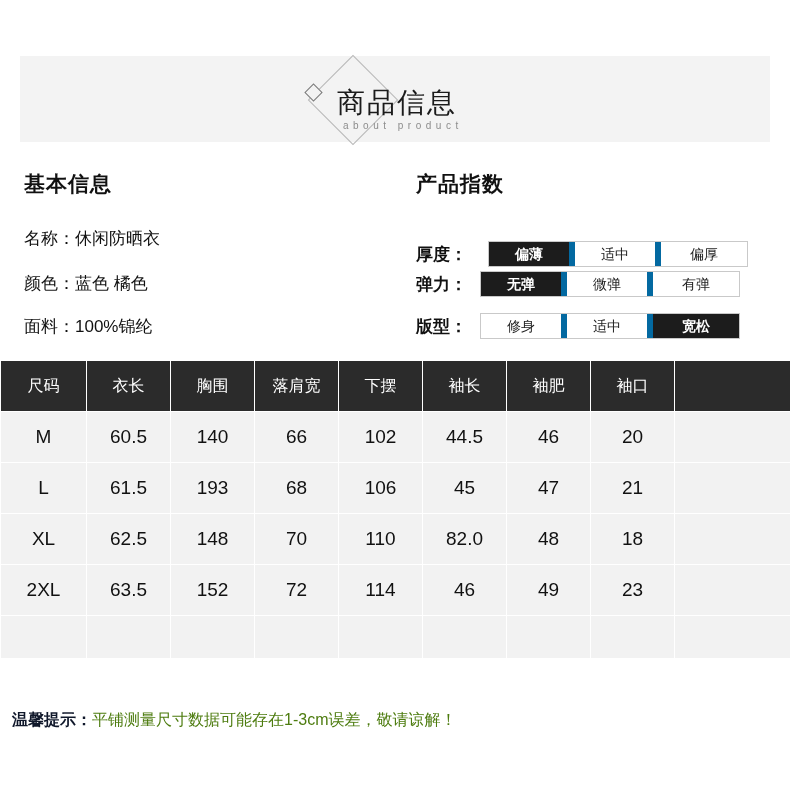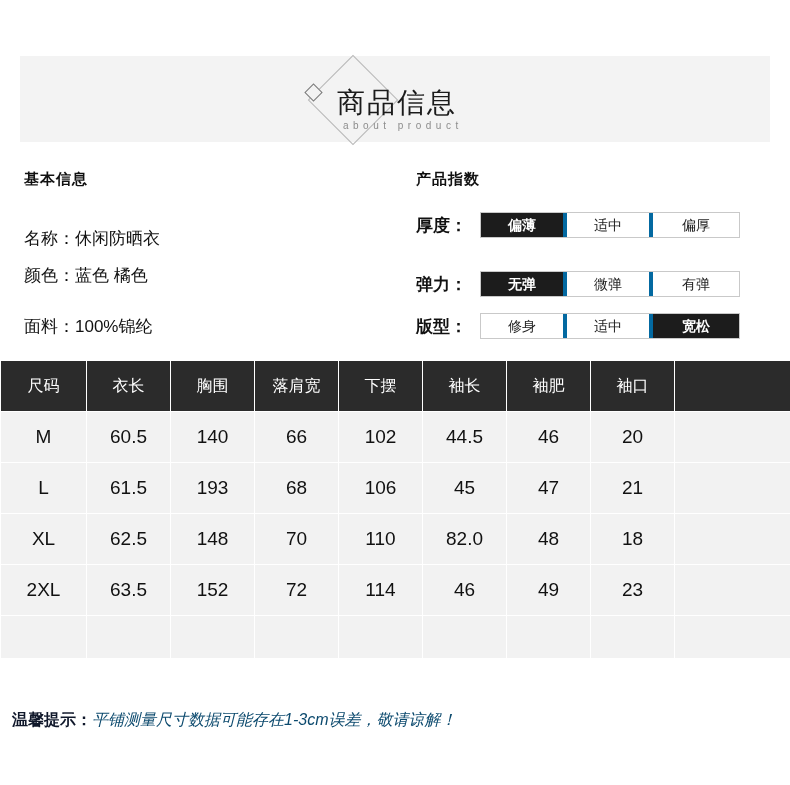--- a/index.html
+++ b/index.html
@@ -76,51 +76,51 @@
     margin-left: -52px;
     font-size: 10px;
     letter-spacing: 4.5px;
     color: #8d8d8d;
     z-index: 3;
   }
 
   
   .sec-title {
     position: absolute;
-    font-size: 15px;
+    font-size: 21px;
     font-weight: bold;
     color: #111;
     letter-spacing: 1px;
   }
   #basic-title { left: 24px; top: 170px; }
   #index-title { left: 416px; top: 170px; }
 
   
   .binfo {
     position: absolute;
     left: 24px;
     font-size: 17px;
     color: #111;
     white-space: nowrap;
   }
   .binfo .lbl { font-weight: normal; }
   .binfo .val { font-weight: normal; }
   #binfo-0 { top: 227px; }
-  #binfo-1 { top: 264px; }
+  #binfo-1 { top: 272px; }
   #binfo-2 { top: 315px; }
 
   
   .idx-row {
     position: absolute;
     left: 416px;
     display: flex;
     align-items: center;
     height: 26px;
   }
-  #idx-0 { top: 212px; }
+  #idx-0 { top: 241px; gap: 8px; }
   #idx-1 { top: 271px; }
   #idx-2 { top: 313px; }
   .idx-label {
     font-size: 17px;
     font-weight: bold;
     width: 64px;
     flex: none;
     color: #111;
   }
   .idx-opts {
@@ -130,21 +130,21 @@
     box-sizing: border-box;
   }
   .idx-opt {
     width: 86px;
     height: 24px;
     line-height: 24px;
     text-align: center;
     font-size: 14px;
     color: #222;
     background: #fff;
-    border-right: 4px solid #0369a1;
+    border-right: 6px solid #0369a1;
     box-sizing: border-box;
   }
   .idx-opt:last-child { border-right: none; }
   .idx-opt.on {
     background: #1c1c1c;
     color: #fff;
     font-weight: bold;
   }
 
   
@@ -186,22 +186,21 @@
     left: 12px;
     top: 710px;
     font-size: 16px;
     white-space: nowrap;
   }
   .note .note-head {
     color: #0f172a;
     font-weight: bold;
   }
   .note .note-body {
-    color: #0c4a6e;
-    font-style: italic;
+    color: #4d7c0f;
   }
 </style>
 </head>
 <body>
 
 <div class="banner">
   <div class="banner-inner">
     <div class="diamond"></div>
     <div class="diamond-small"></div>
   </div>

